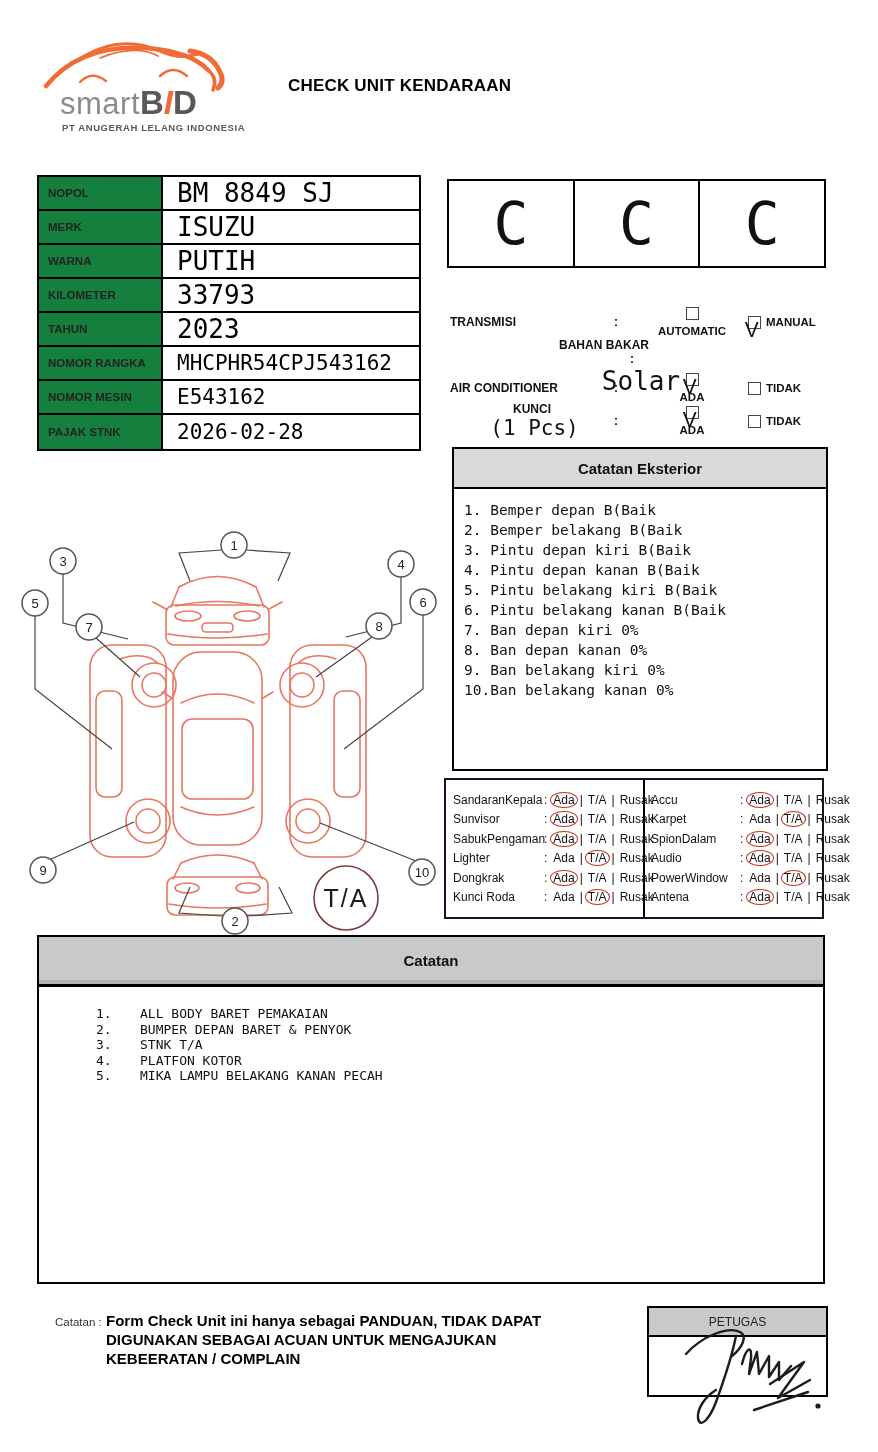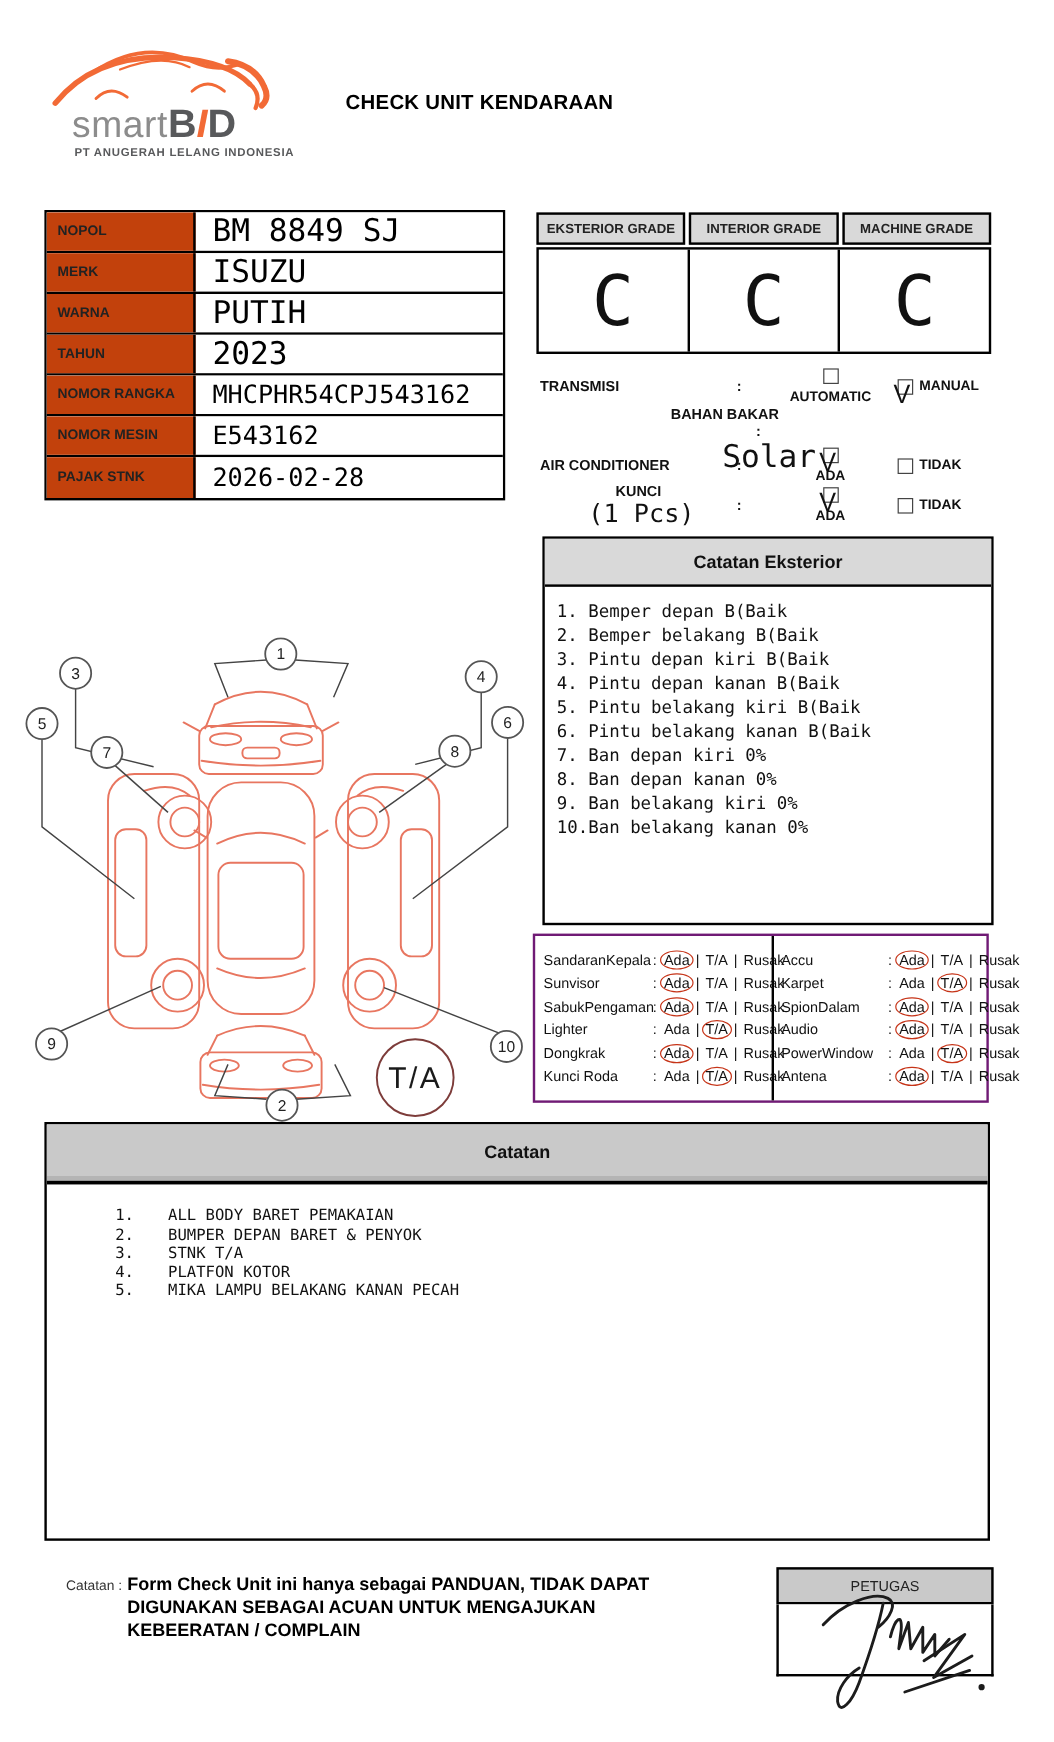--- a/index.html
+++ b/index.html
@@ -19,21 +19,21 @@
   .logo-i { font-size:33px; font-weight:700; color:#f26a36; font-style:italic; }
   .logo-sub { position:absolute; left:22px; top:96px; font-size:9.5px; font-weight:700; color:#58595b; letter-spacing:.6px; white-space:nowrap; }
 
   
   .page-title { left:288px; top:76px; font-size:17px; font-weight:700; letter-spacing:.2px; color:#000; }
 
   
   .vtable { left:37px; top:175px; width:384px; border:2px solid #000; }
   .vrow { display:flex; height:34px; border-bottom:2px solid #000; background:#fff; }
   .vrow:last-child { border-bottom:none; }
-  .vlabel { width:124px; background:#c2410c; border-right:2px solid #000; font-size:11.5px; font-weight:700; color:#222; display:flex; align-items:center; padding-left:9px; }
+  .vlabel { width:124px; background:#15803d; border-right:2px solid #000; font-size:11.5px; font-weight:700; color:#222; display:flex; align-items:center; padding-left:9px; }
   .vvalue { flex:1; display:flex; align-items:center; padding-left:14px; font-family:"DejaVu Sans Mono", monospace; font-size:26px; color:#000000; white-space:nowrap; }
   .vrow.small .vvalue { font-size:21px; }
 
   
   .grades { left:447px; top:177px; width:379px; }
   .grade-heads { display:flex; gap:3px; }
   .grade-head { flex:1; height:27px; background:#d9d9d9; border:2px solid #000; display:flex; align-items:center; justify-content:center; font-size:11px; font-weight:600; color:#222; }
   .grade-body { display:flex; border:2px solid #000; margin-top:2px; height:89px; background:#fff; }
   .grade-cell { flex:1; display:flex; align-items:center; justify-content:center; border-right:2px solid #000; font-family:"DejaVu Sans Mono", monospace; font-size:58px; font-weight:400; color:#111; }
   .grade-cell:last-child { border-right:none; }
@@ -50,21 +50,21 @@
   .vmark { position:absolute; left:-4px; top:2px; font-family:"Liberation Sans",sans-serif; font-size:20px; font-weight:500; color:#111; line-height:1; transform:scale(1.05,1.1); }
   .spec-value { font-family:"DejaVu Sans Mono", monospace; font-size:26px; color:#111; }
   .kunci-qty { font-family:"DejaVu Sans Mono", monospace; font-size:21px; font-weight:400; margin-left:5px; }
 
   
   .cat-eks { left:452px; top:447px; width:376px; height:324px; border:2px solid #000; background:#fff; }
   .cat-eks-head { height:40px; background:#d9d9d9; border-bottom:2px solid #000; display:flex; align-items:center; justify-content:center; font-size:15px; font-weight:700; color:#111; }
   .cat-eks-list { padding:11px 8px 0 10px; font-family:"DejaVu Sans Mono", monospace; font-size:14.5px; line-height:20px; color:#111; white-space:pre; }
 
   
-  .checklist { left:444px; top:778px; width:380px; height:141px; border:2px solid #701a75; display:flex; background:#fff; }
+  .checklist { left:444px; top:778px; width:380px; height:141px; border:2px solid #0f172a; display:flex; background:#fff; }
   .chk-col { padding:10px 4px 0 7px; }
   .chk-col.left { width:199px; border-right:2px solid #000; }
   .chk-col.right { flex:1; padding-left:6px; }
   .chk-row { display:flex; height:19.5px; align-items:center; font-size:12px; color:#111; white-space:nowrap; }
   .chk-label { flex:0 0 auto; }
   .chk-col.left .chk-label { width:91px; }
   .chk-col.right .chk-label { width:89px; }
   .chk-opts { display:flex; align-items:center; }
   .chk-opts .pc { margin-right:3px; }
   .opt { padding:0 2px; border:1.6px solid transparent; border-radius:50%; }
@@ -122,43 +122,42 @@
       </div>
     <div class="vrow">
         <div class="vlabel">MERK</div>
         <div class="vvalue">ISUZU</div>
       </div>
     <div class="vrow">
         <div class="vlabel">WARNA</div>
         <div class="vvalue">PUTIH</div>
       </div>
     <div class="vrow">
+        <div class="vlabel">KILOMETER</div>
+        <div class="vvalue">33793</div>
+      </div>
+    <div class="vrow">
         <div class="vlabel">TAHUN</div>
         <div class="vvalue">2023</div>
       </div>
     <div class="vrow small">
         <div class="vlabel">NOMOR RANGKA</div>
         <div class="vvalue">MHCPHR54CPJ543162</div>
       </div>
     <div class="vrow small">
         <div class="vlabel">NOMOR MESIN</div>
         <div class="vvalue">E543162</div>
       </div>
     <div class="vrow small">
         <div class="vlabel">PAJAK STNK</div>
         <div class="vvalue">2026-02-28</div>
       </div>
   </div>
 
   <div class="abs grades">
-    <div class="grade-heads">
-      <div class="grade-head">EKSTERIOR GRADE</div>
-      <div class="grade-head">INTERIOR GRADE</div>
-      <div class="grade-head">MACHINE GRADE</div>
-    </div>
     <div class="grade-body">
       <div class="grade-cell">C</div>
       <div class="grade-cell">C</div>
       <div class="grade-cell">C</div>
     </div>
   </div>
 
   <div class="abs specs">
     <div class="spec-row">
       <div class="spec-label">TRANSMISI</div>

